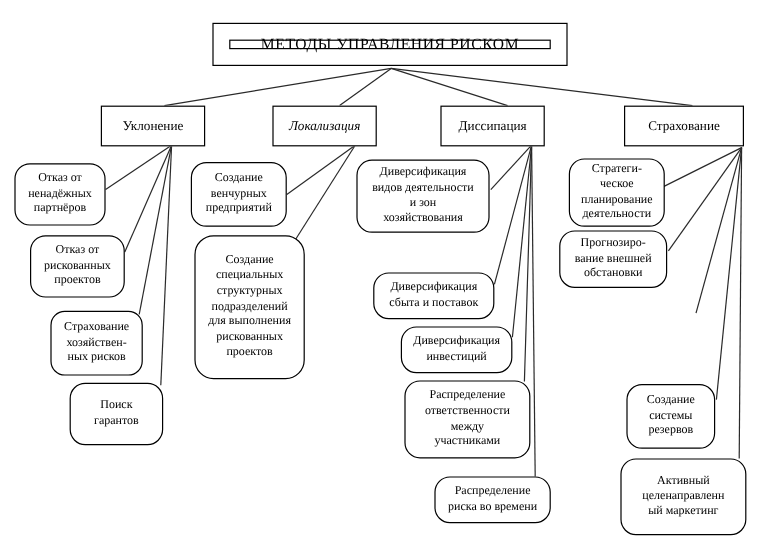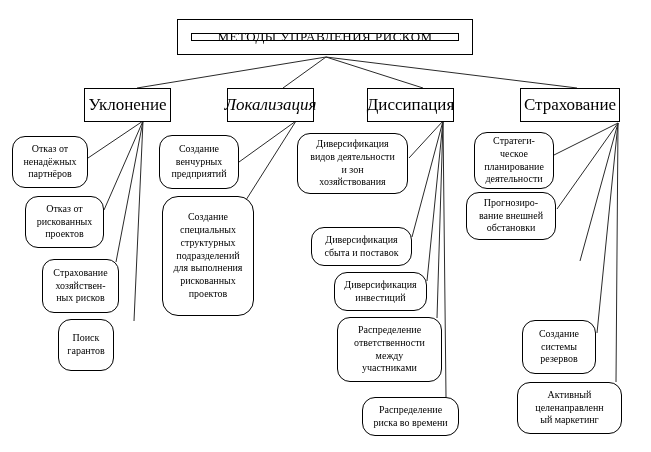--- a/index.html
+++ b/index.html
@@ -19,21 +19,21 @@
     border:1px solid #000;background:#fff;padding:13px;box-sizing:border-box;
   }
   .title-inner{
     width:100%;height:100%;border:1px solid #000;box-sizing:border-box;
     display:flex;align-items:center;justify-content:center;
     font-size:13px;letter-spacing:0.5px;text-align:center;
   }
   .category{
     position:absolute;height:34px;border:1px solid #000;background:#fff;
     display:flex;align-items:center;justify-content:center;
-    font-size:17px;text-align:center;box-sizing:border-box;
+    font-size:11px;text-align:center;box-sizing:border-box;
   }
   .leaf{
     position:absolute;border:1px solid #000;background:#fff;
     border-radius:13px;box-sizing:border-box;
     display:flex;align-items:center;justify-content:center;
     font-size:10px;line-height:1.28;text-align:center;
     white-space:pre-line;padding:2px;
   }
 </style>
 </head>
@@ -80,21 +80,21 @@
 
   <div class="leaf" style="left:12px;top:136px;width:76px;height:52px;">Отказ от
 ненадёжных
 партнёров</div>
   <div class="leaf" style="left:25px;top:196px;width:79px;height:52px;">Отказ от
 рискованных
 проектов</div>
   <div class="leaf" style="left:42px;top:259px;width:77px;height:54px;border-radius:12px;">Страхование
 хозяйствен-
 ных рисков</div>
-  <div class="leaf" style="left:58px;top:319px;width:56px;height:52px;">Поиск
+  <div class="leaf" style="left:58px;top:319px;width:78px;height:52px;">Поиск
 гарантов</div>
 
   <div class="leaf" style="left:159px;top:135px;width:80px;height:54px;">Создание
 венчурных
 предприятий</div>
   <div class="leaf" style="left:162px;top:196px;width:92px;height:120px;border-radius:16px;">Создание
 специальных
 структурных
 подразделений
 для выполнения
@@ -119,17 +119,17 @@
   <div class="leaf" style="left:474px;top:132px;width:80px;height:57px;">Стратеги-
 ческое
 планирование
 деятельности</div>
   <div class="leaf" style="left:466px;top:192px;width:90px;height:48px;">Прогнозиро-
 вание внешней
 обстановки</div>
   <div class="leaf" style="left:522px;top:320px;width:74px;height:54px;">Создание
 системы
 резервов</div>
-  <div class="leaf" style="left:517px;top:382px;width:105px;height:52px;">Активный
+  <div class="leaf" style="left:517px;top:382px;width:105px;height:64px;">Активный
 целенаправленн
 ый маркетинг</div>
 
 </div>
 
 </body></html>

